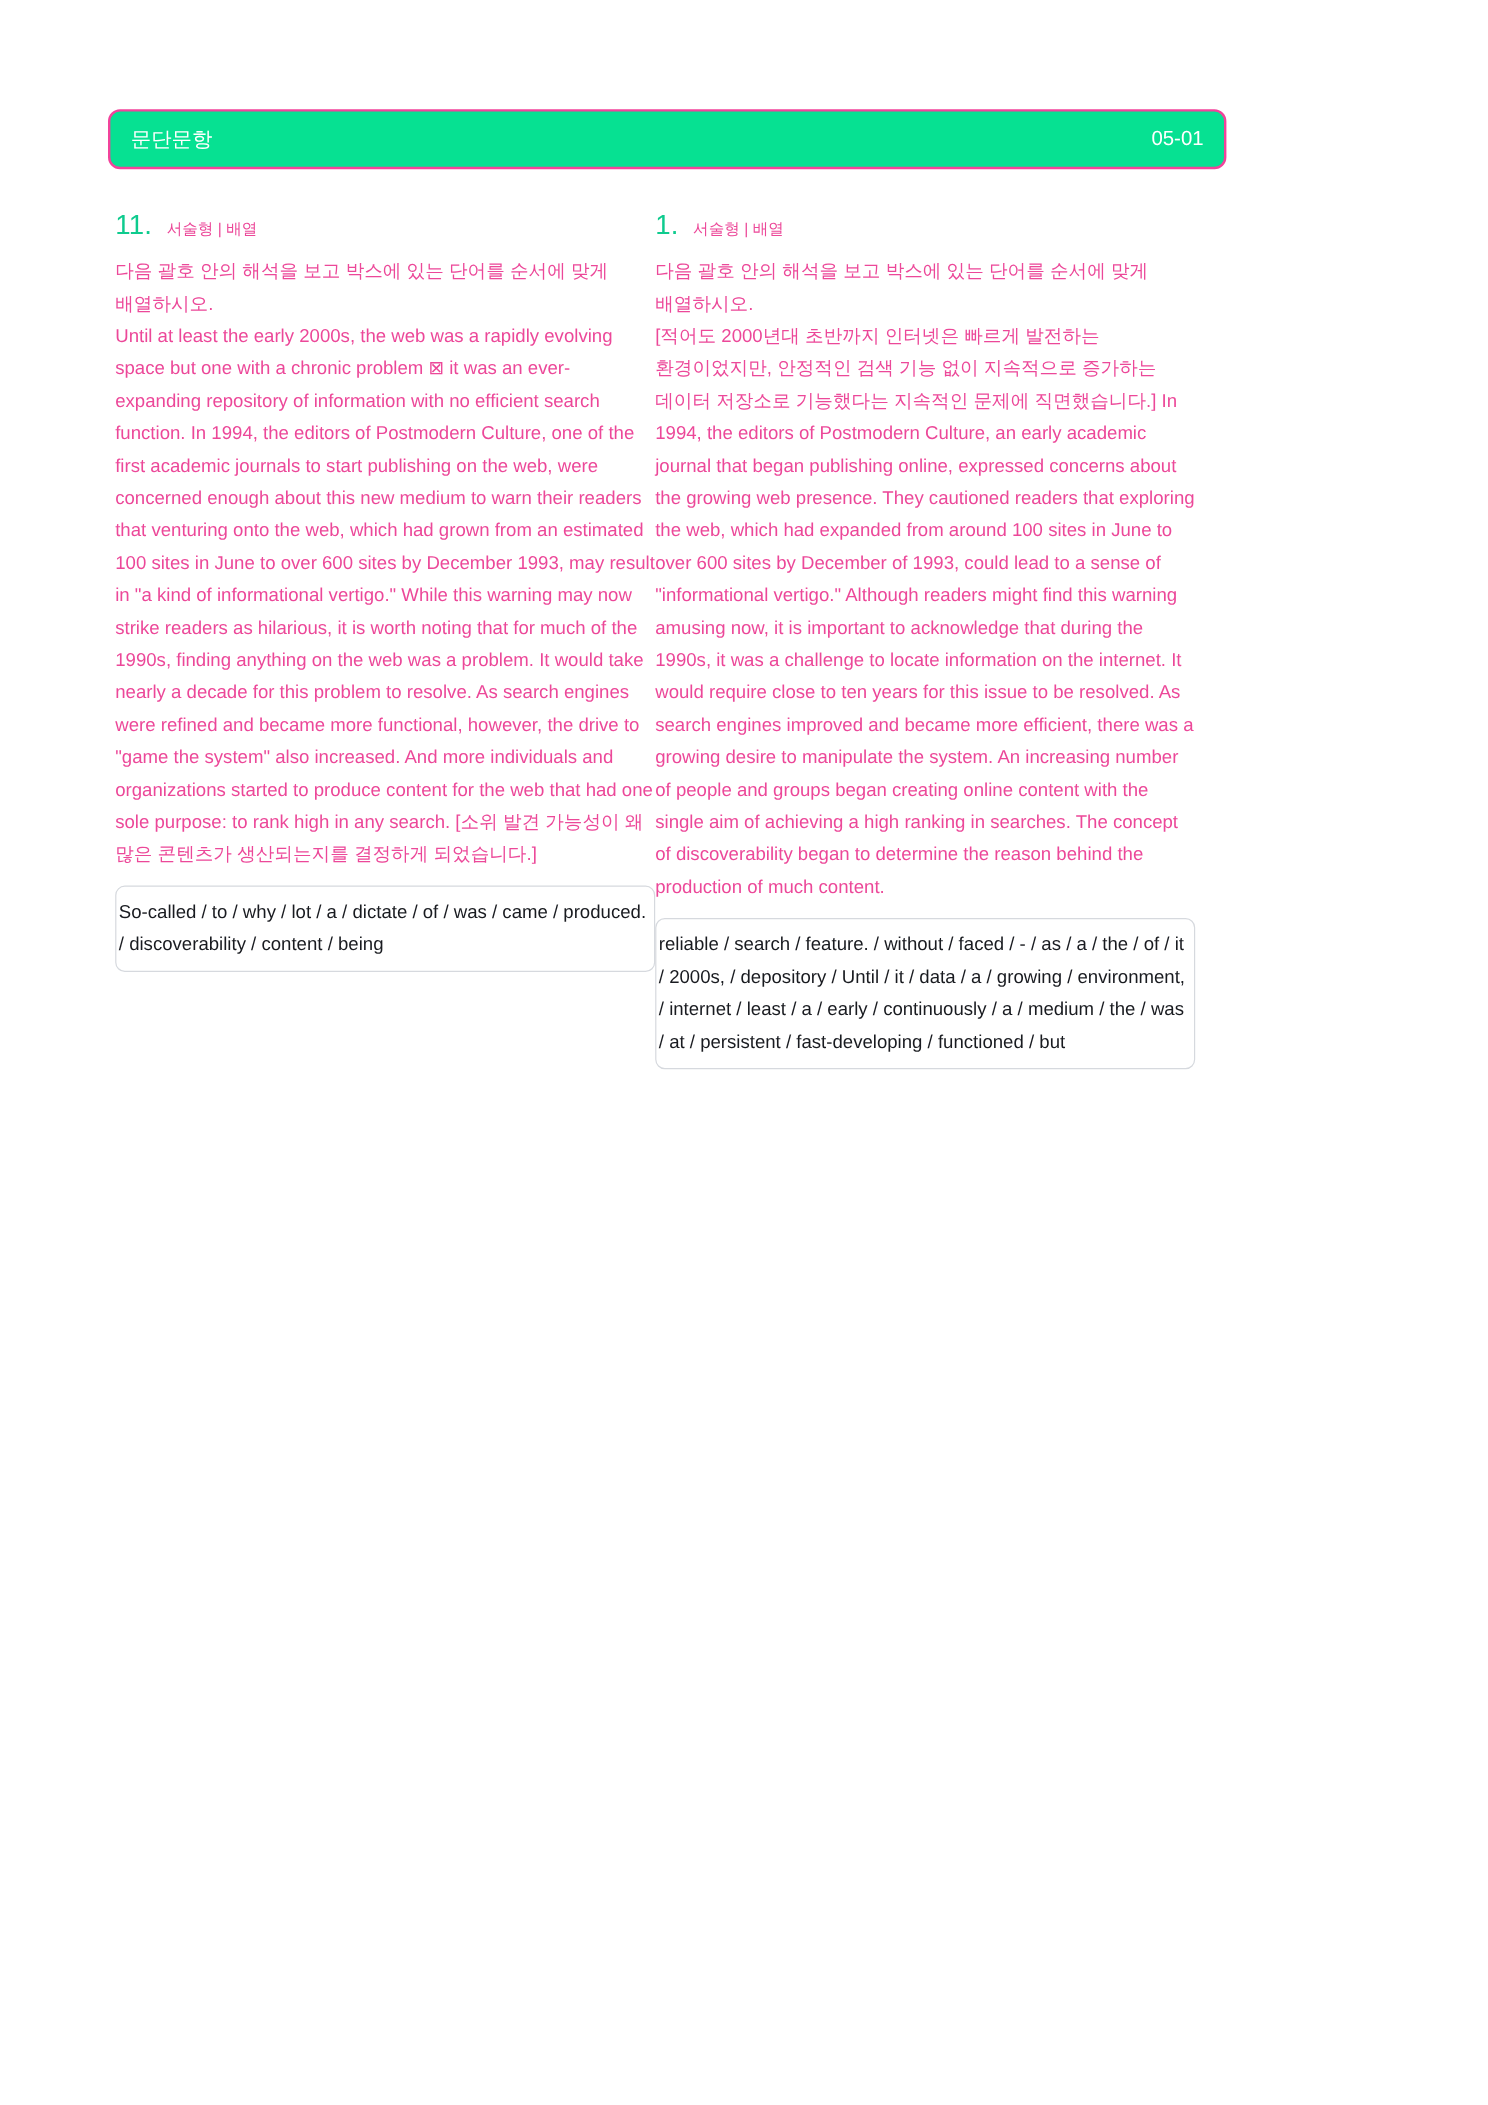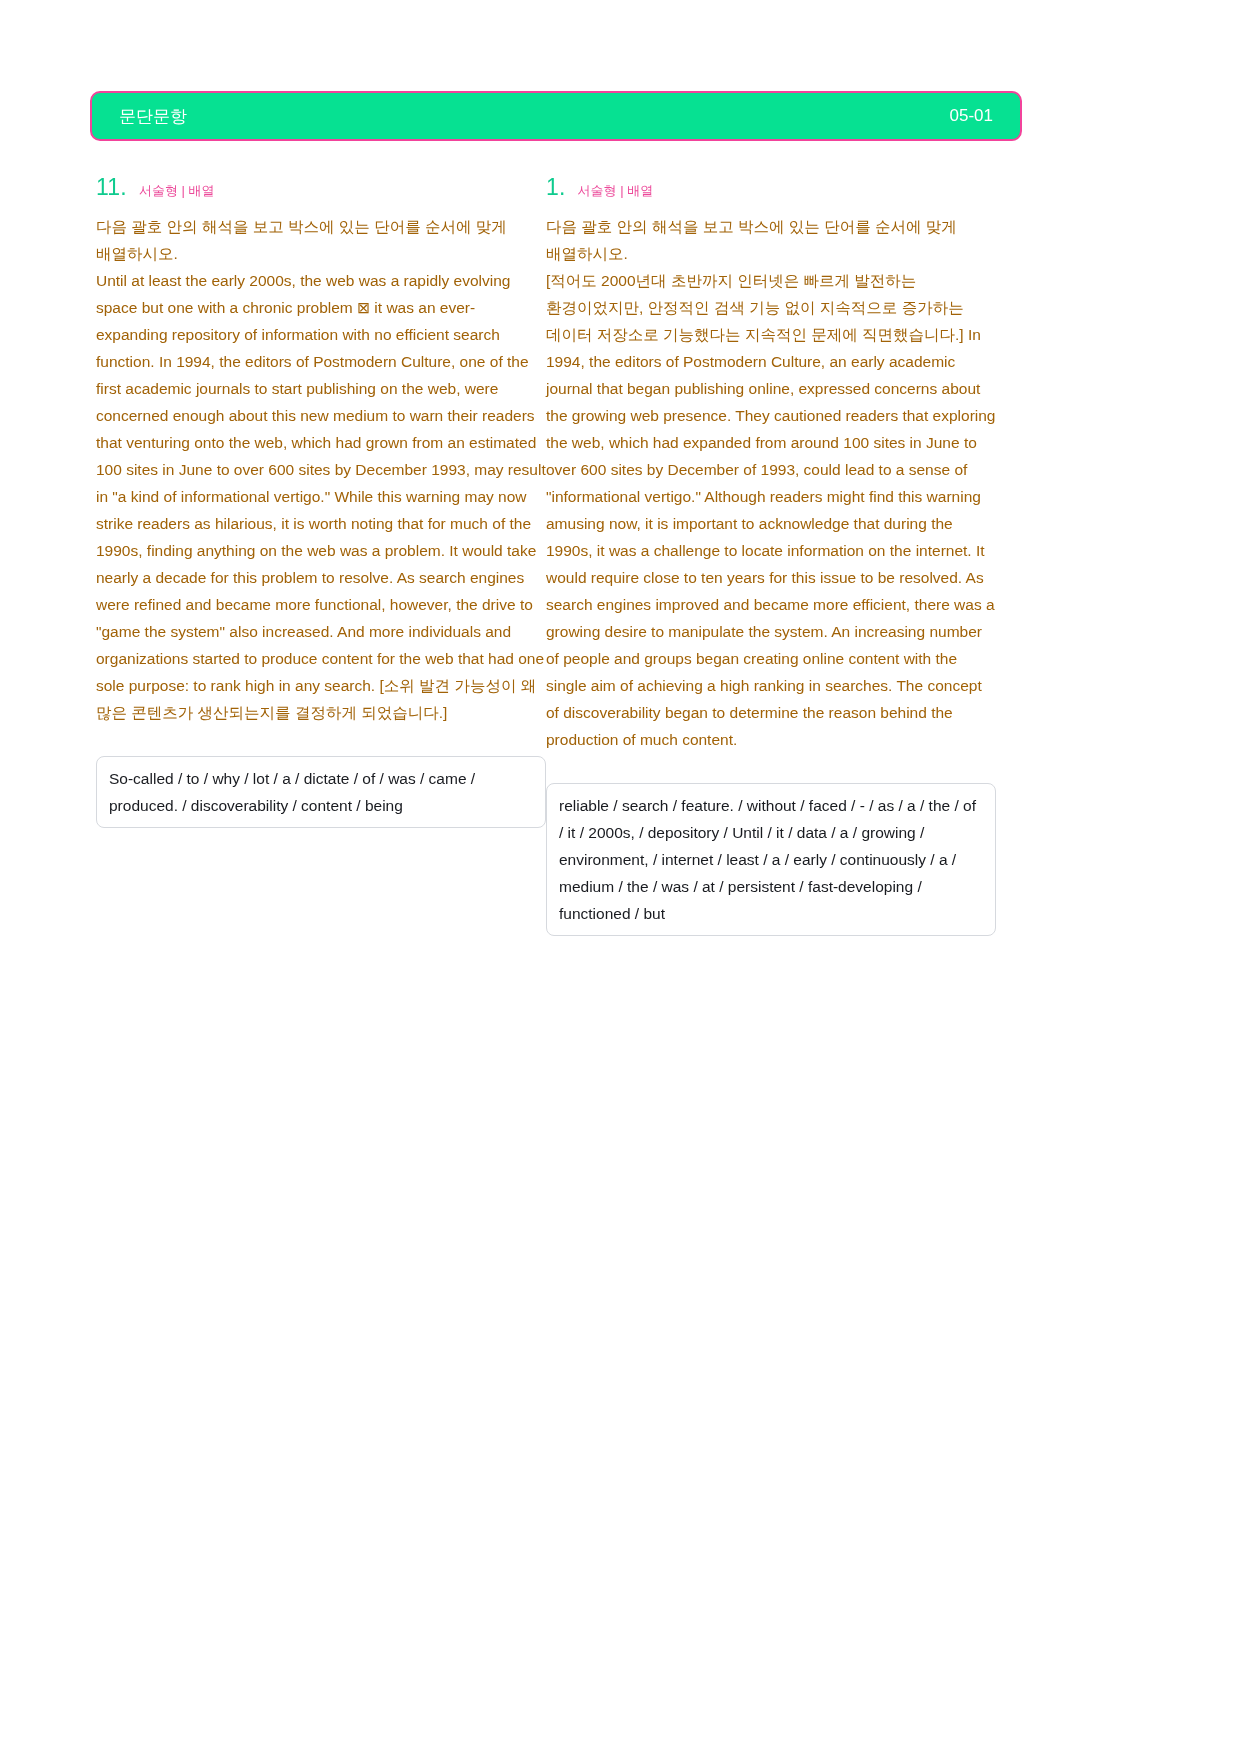--- a/index.html
+++ b/index.html
@@ -13,48 +13,48 @@
     position:relative; width:1240px; height:1754px;
     background:#ffffff; overflow:hidden;
   }
   .header-bar {
     position:absolute; left:90px; top:91px;
     width:932px; height:50px;
     background:#06e192;
     border:2px solid #f2439b;
     border-radius:10px;
     display:flex; align-items:center; justify-content:space-between;
-    padding:0 27px;
+    padding:0 17px;
     color:#ffffff; font-size:17px; font-weight:400;
   }
   .columns {
     position:absolute; left:96px; top:174px;
     width:912px;
     display:flex; 
   }
   .col { width:450px; flex:0 0 450px; }
   .q-head {
     display:flex; align-items:baseline; gap:12px;
     margin-bottom:12px;
   }
   .q-num {
     color:#0ecb8e; font-size:23px; font-weight:500;
     letter-spacing:0.2px;
   }
   .q-type { color:#ec4899; font-size:13px; }
   .q-text {
-    color:#a16207; font-size:15.5px; line-height:27px;
+    color:#ec4899; font-size:15.5px; line-height:27px;
     text-align:left; word-break:keep-all;
   }
   .q-passage { margin-top:0; }
   .word-box {
-    margin-top:30px;
+    margin-top:12px;
     border:1.5px solid #d6d9de;
     border-radius:8px;
-    padding:8px 12px;
+    padding:8px 2px;
     font-size:15.5px; line-height:27px; color:#191b20;
   }
   .footer {
     position:absolute; left:90px; top:1480px;
     width:928px;
     display:flex; justify-content:space-between;
     font-size:14.5px; color:#3a3d43;
   }
 </style>
 </head>

